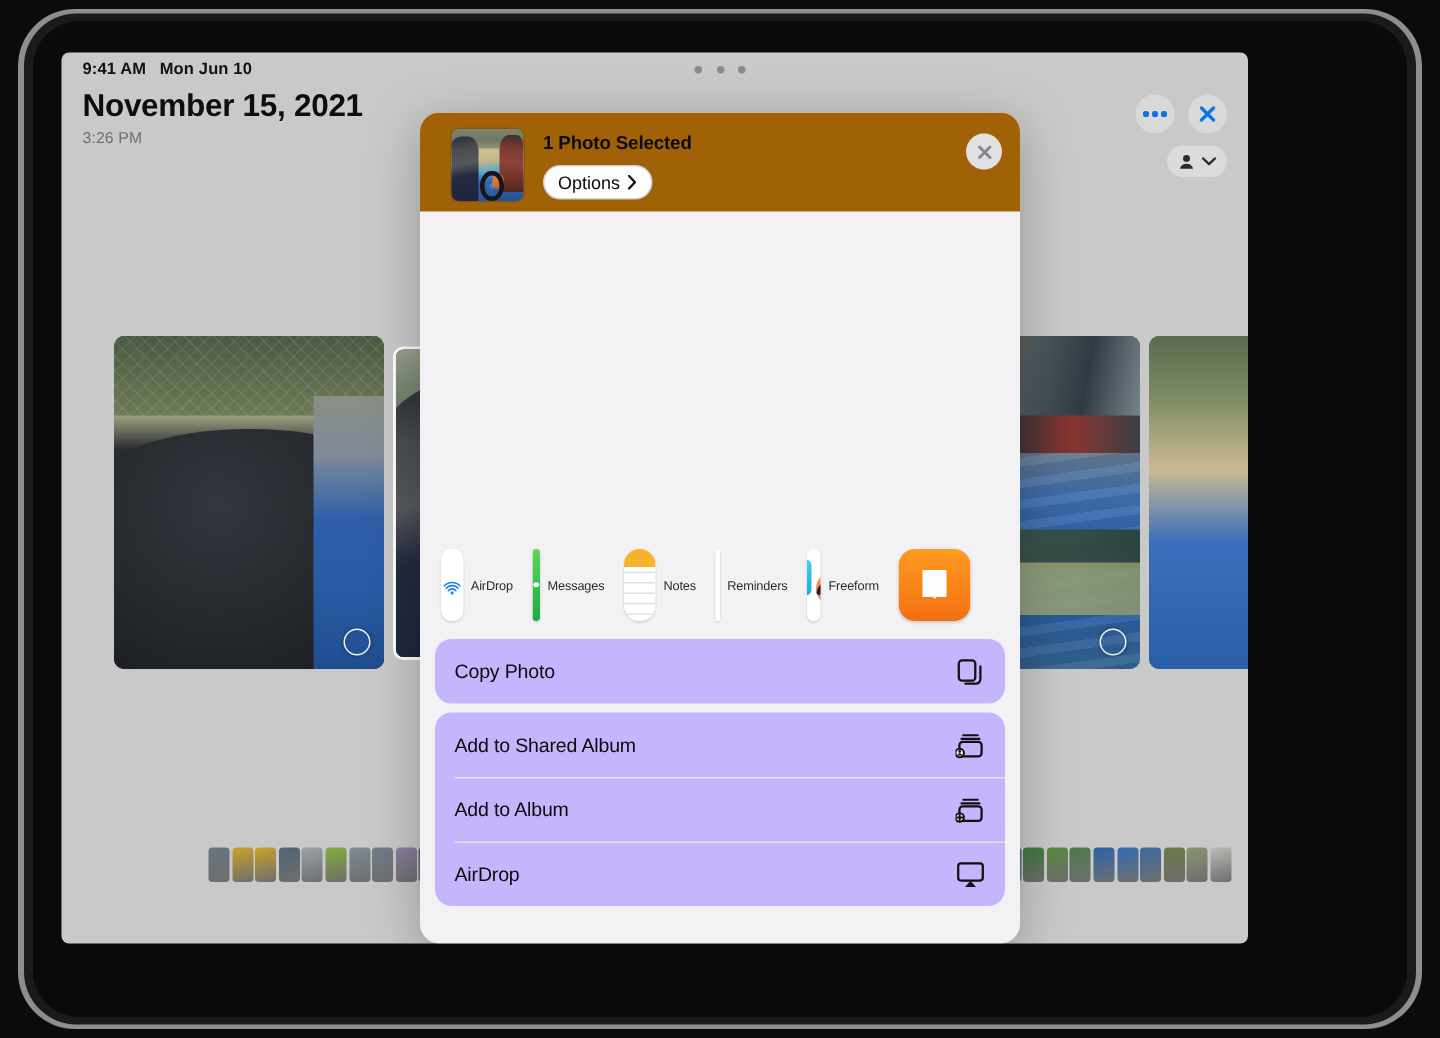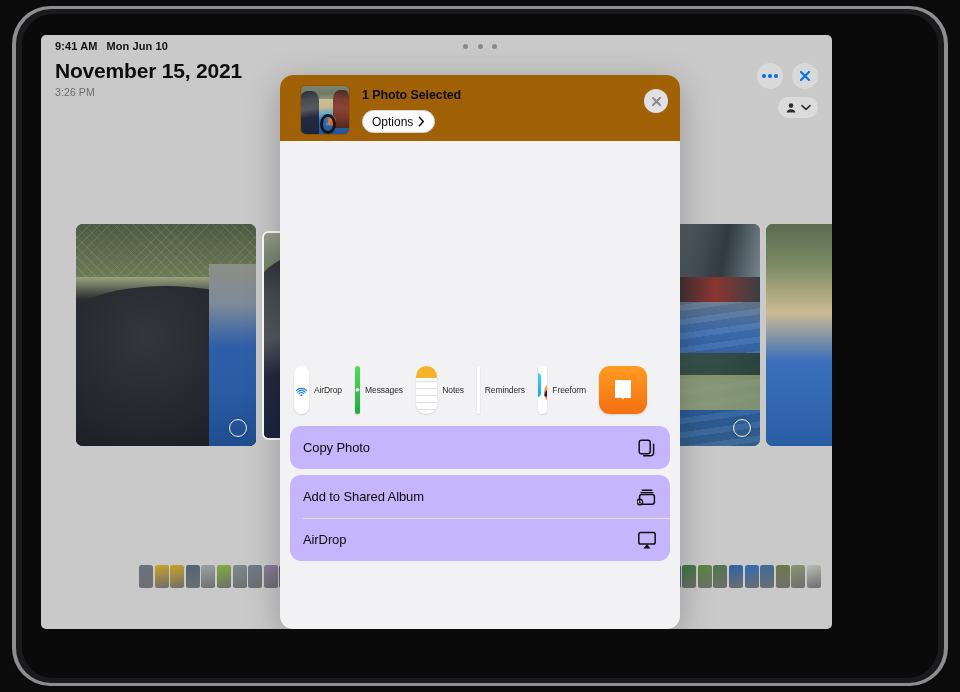--- a/index.html
+++ b/index.html
@@ -650,20 +650,31 @@
               <svg width="20" height="20" viewBox="0 0 20 20">
         <path d="M5.2 3.2h9.6M4 5.6h12" stroke="#111" stroke-width="1.4" stroke-linecap="round"></path>
         <rect x="2.6" y="7.6" width="14.8" height="9.6" rx="2.2" stroke="#111" stroke-width="1.5" fill="none"></rect>
         <circle cx="2.8" cy="15" r="2.8" fill="#fff" stroke="#111" stroke-width="1.4"></circle>
         <circle cx="2.8" cy="14" r="0.95" fill="#111"></circle>
         <path d="M1.1 16.6c.3-1 1-1.5 1.7-1.5s1.4.5 1.7 1.5z" fill="#111"></path>
       </svg>
             </span>
           </div>
           <div class="list-row">
+            <span class="lbl">Add to Album</span>
+            <span class="row-icon">
+              <svg width="20" height="20" viewBox="0 0 20 20">
+        <path d="M5.2 3.2h9.6M4 5.6h12" stroke="#111" stroke-width="1.4" stroke-linecap="round"></path>
+        <rect x="2.6" y="7.6" width="14.8" height="9.6" rx="2.2" stroke="#111" stroke-width="1.5" fill="none"></rect>
+        <circle cx="2.8" cy="15" r="2.8" fill="#fff" stroke="#111" stroke-width="1.4"></circle>
+        <path d="M2.8 13.3v3.4M1.1 15h3.4" stroke="#111" stroke-width="1.4" stroke-linecap="round"></path>
+      </svg>
+            </span>
+          </div>
+          <div class="list-row">
             <span class="lbl">AirDrop</span>
             <span class="row-icon">
               <svg width="20" height="20" viewBox="0 0 20 20">
         <rect x="1.8" y="2.6" width="16.4" height="11.4" rx="1.8" stroke="#111" stroke-width="1.5" fill="none"></rect>
         <path d="M10 14.2l3.6 4.2H6.4z" fill="#111"></path>
       </svg>
             </span>
           </div>
         </div>
 

